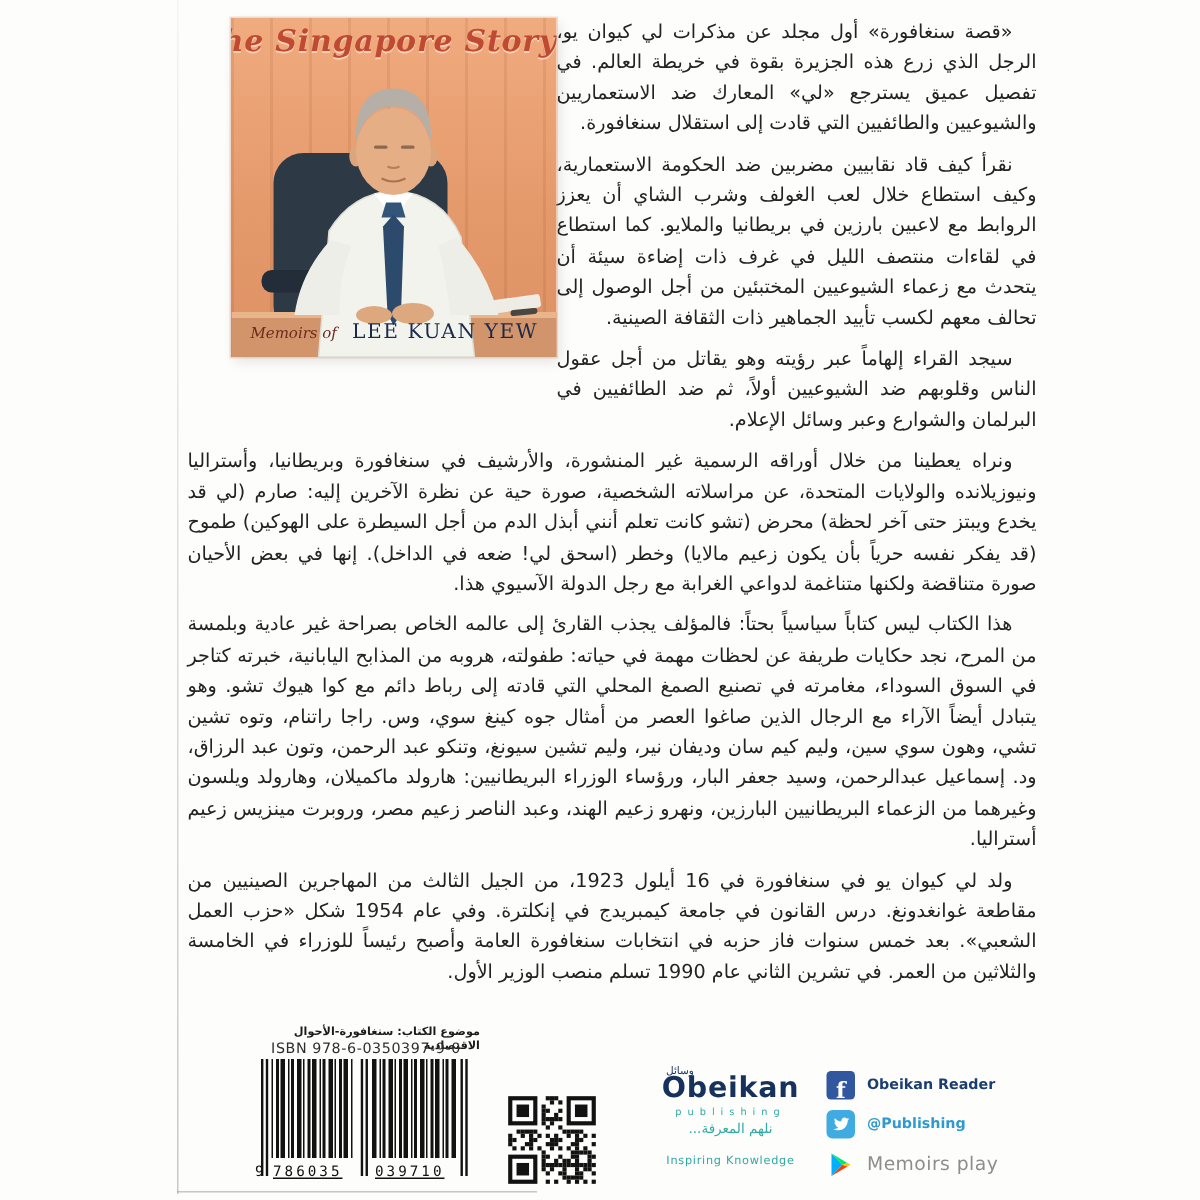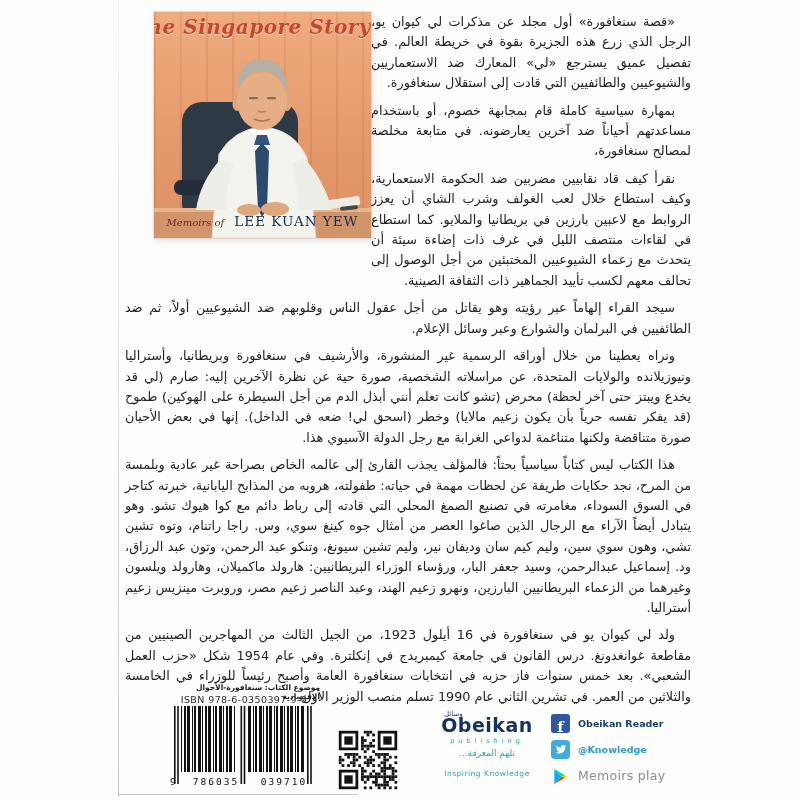--- a/index.html
+++ b/index.html
@@ -46,21 +46,21 @@
 
   
   .subject-line{position:absolute;left:168px;top:683px;width:152px;text-align:right;
     direction:rtl;font-size:7.5px;font-weight:bold;color:#1b1b1b;}
   .isbn-line{position:absolute;left:164px;top:694px;width:160px;text-align:center;
     font-size:9.5px;color:#2d2d2d;letter-spacing:.4px;}
   .barcode-wrap{position:absolute;left:170px;top:706px;width:148px;height:84px;}
   .barcode-digits{position:absolute;left:170px;top:776px;width:148px;display:flex;align-items:center;
     font-family:"DejaVu Sans Mono",monospace;font-size:9.5px;color:#111;}
   .barcode-digits .d-left{width:12px;}
-  .barcode-digits .d-grp{flex:1;text-align:center;letter-spacing:2px;}
+  .barcode-digits .d-grp{flex:1;text-align:left;letter-spacing:2px;text-decoration:underline;}
   .qr-wrap{position:absolute;left:336px;top:728px;width:64px;height:64px;}
 
   .publisher{position:absolute;left:428px;top:711px;width:118px;text-align:center;line-height:1.05;}
   .pub-small{display:block;text-align:left;padding-left:16px;font-size:7px;color:#16325c;direction:rtl;}
   .pub-ar{display:block;font-size:23px;font-weight:bold;color:#16325c;direction:rtl;line-height:1;}
   .pub-en{display:block;font-size:19px;font-weight:bold;color:#16325c;letter-spacing:.5px;margin-top:-2px;}
   .pub-publishing{display:block;font-size:6.5px;letter-spacing:4px;color:#2fa9a1;text-transform:lowercase;margin-top:2px;}
   .pub-tag-ar{display:block;font-size:9px;color:#2fa9a1;direction:rtl;margin-top:4px;}
   .pub-tag-en{display:block;font-size:7.5px;color:#2fa9a1;margin-top:11px;letter-spacing:.5px;}
 
@@ -116,21 +116,20 @@
         <ellipse cx="95" cy="198" rx="12" ry="6" fill="#dda87e"></ellipse>
       </svg>
       <div class="cover-caption">
         <span class="memoirs-of">Memoirs of</span>
         <span class="author-name">LEE KUAN YEW</span>
       </div>
     </div>
   </div>
 
   <p>«قصة سنغافورة» أول مجلد عن مذكرات لي كيوان يو، الرجل الذي زرع هذه الجزيرة بقوة في خريطة العالم. في تفصيل عميق يسترجع «لي» المعارك ضد الاستعماريين والشيوعيين والطائفيين التي قادت إلى استقلال سنغافورة.</p>
-  <p>بمهارة سياسية كاملة قام بمجابهة خصوم، أو باستخدام مساعدتهم أحياناً ضد آخرين يعارضونه. في متابعة مخلصة لمصالح سنغافورة،</p>
   <p>نقرأ كيف قاد نقابيين مضربين ضد الحكومة الاستعمارية، وكيف استطاع خلال لعب الغولف وشرب الشاي أن يعزز الروابط مع لاعبين بارزين في بريطانيا والملايو. كما استطاع في لقاءات منتصف الليل في غرف ذات إضاءة سيئة أن يتحدث مع زعماء الشيوعيين المختبئين من أجل الوصول إلى تحالف معهم لكسب تأييد الجماهير ذات الثقافة الصينية.</p>
   <p>سيجد القراء إلهاماً عبر رؤيته وهو يقاتل من أجل عقول الناس وقلوبهم ضد الشيوعيين أولاً، ثم ضد الطائفيين في البرلمان والشوارع وعبر وسائل الإعلام.</p>
   <p>ونراه يعطينا من خلال أوراقه الرسمية غير المنشورة، والأرشيف في سنغافورة وبريطانيا، وأستراليا ونيوزيلانده والولايات المتحدة، عن مراسلاته الشخصية، صورة حية عن نظرة الآخرين إليه: صارم (لي قد يخدع ويبتز حتى آخر لحظة) محرض (تشو كانت تعلم أنني أبذل الدم من أجل السيطرة على الهوكين) طموح (قد يفكر نفسه حرياً بأن يكون زعيم مالايا) وخطر (اسحق لي! ضعه في الداخل). إنها في بعض الأحيان صورة متناقضة ولكنها متناغمة لدواعي الغرابة مع رجل الدولة الآسيوي هذا.</p>
   <p>هذا الكتاب ليس كتاباً سياسياً بحتاً: فالمؤلف يجذب القارئ إلى عالمه الخاص بصراحة غير عادية وبلمسة من المرح، نجد حكايات طريفة عن لحظات مهمة في حياته: طفولته، هروبه من المذابح اليابانية، خبرته كتاجر في السوق السوداء، مغامرته في تصنيع الصمغ المحلي التي قادته إلى رباط دائم مع كوا هيوك تشو. وهو يتبادل أيضاً الآراء مع الرجال الذين صاغوا العصر من أمثال جوه كينغ سوي، وس. راجا راتنام، وتوه تشين تشي، وهون سوي سين، وليم كيم سان وديفان نير، وليم تشين سيونغ، وتنكو عبد الرحمن، وتون عبد الرزاق، ود. إسماعيل عبدالرحمن، وسيد جعفر البار، ورؤساء الوزراء البريطانيين: هارولد ماكميلان، وهارولد ويلسون وغيرهما من الزعماء البريطانيين البارزين، ونهرو زعيم الهند، وعبد الناصر زعيم مصر، وروبرت مينزيس زعيم أستراليا.</p>
   <p>ولد لي كيوان يو في سنغافورة في 16 أيلول 1923، من الجيل الثالث من المهاجرين الصينيين من مقاطعة غوانغدونغ. درس القانون في جامعة كيمبريدج في إنكلترة. وفي عام 1954 شكل «حزب العمل الشعبي». بعد خمس سنوات فاز حزبه في انتخابات سنغافورة العامة وأصبح رئيساً للوزراء في الخامسة والثلاثين من العمر. في تشرين الثاني عام 1990 تسلم منصب الوزير الأول.</p>
 </div>
 
 <div class="subject-line">موضوع الكتاب: سنغافورة-الأحوال الاقتصادية</div>
 <div class="isbn-line">ISBN 978-6-0350397-9-0</div>
 
@@ -332,21 +331,21 @@
         <span class="fb-f">f</span>
       </div>
     <span class="lbl-fb">Obeikan Reader</span>
   </div>
   <div class="social-row">
     <div class="icon-box tw-box">
       <svg width="13" height="13" viewBox="0 0 16 16">
         <path fill="#ffffff" d="M15 3.8c-.5.2-1 .4-1.5.4.6-.3 1-.9 1.2-1.5-.5.3-1.1.6-1.7.7A2.6 2.6 0 0 0 8.5 5c0 .2 0 .4.1.6C6.4 5.5 4.5 4.5 3.2 3c-.2.4-.4.9-.4 1.4 0 .9.5 1.7 1.2 2.2-.4 0-.8-.1-1.2-.3 0 1.3.9 2.3 2.1 2.6-.2.1-.5.1-.7.1l-.5-.1c.4 1 1.3 1.8 2.5 1.8-.9.7-2 1.1-3.2 1.1H2c1.2.8 2.6 1.2 4.1 1.2 4.9 0 7.6-4.1 7.6-7.6v-.4c.5-.3 1-.8 1.3-1.2z"></path>
       </svg>
     </div>
-    <span class="lbl-tw">@Knowledge</span>
+    <span class="lbl-tw">@Publishing</span>
   </div>
   <div class="social-row">
     <div class="icon-box">
       <svg width="17" height="17" viewBox="0 0 16 16">
         <path fill="#00b0ff" d="M2.2 1 2.2 15 9 8Z"></path>
         <path fill="#00e676" d="M2.2 1 12.2 6.9 9 8Z"></path>
         <path fill="#ff3d00" d="M2.2 15 12.2 9.1 9 8Z"></path>
         <path fill="#ffc400" d="M9 8 12.2 6.9 14.2 8 12.2 9.1Z"></path>
       </svg>
     </div>

